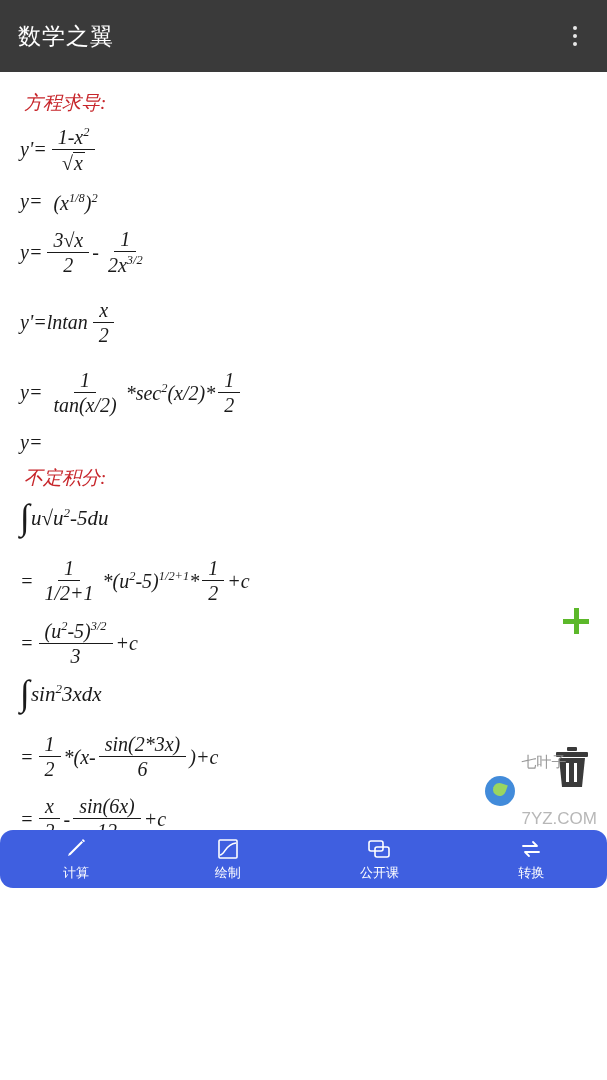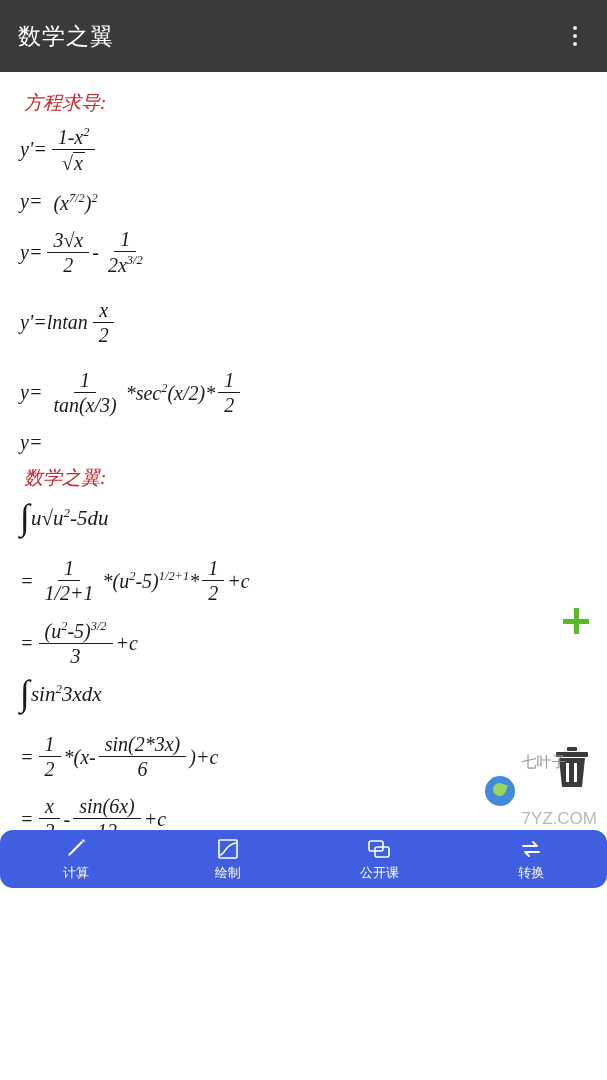--- a/index.html
+++ b/index.html
@@ -209,21 +209,21 @@
         <span class="num"><span>1-x</span><sup>2</sup></span>
         <span class="den"><span class="radical">√</span><span class="sqrt">x</span></span>
       </span>
     </div>
 
     <div class="spacer-sm"></div>
 
     <div class="eq">
       <span class="lead">y=</span>
       <span class="frac">
-        <span class="den"><span>(x</span><sup>7/2</sup><span>)</span><sup>2</sup></span>
+        <span class="den"><span>(x</span><sup>1/8</sup><span>)</span><sup>2</sup></span>
       </span>
     </div>
 
     <div class="spacer-sm"></div>
 
     <div class="eq">
       <span class="lead">y=</span>
       <span class="frac">
         <span class="num">3√x</span>
         <span class="den">2</span>
@@ -244,36 +244,36 @@
         <span class="den">2</span>
       </span>
     </div>
 
     <div class="spacer-md"></div>
 
     <div class="eq">
       <span class="lead">y=</span>
       <span class="frac">
         <span class="num">1</span>
-        <span class="den">tan(x/3)</span>
+        <span class="den">tan(x/2)</span>
       </span>
       <span><span>*sec</span><sup>2</sup><span>(x/2)*</span></span>
       <span class="frac">
         <span class="num">1</span>
         <span class="den">2</span>
       </span>
     </div>
 
     <div class="spacer-sm"></div>
 
     <div class="eq">
       <span class="lead">y=</span>
     </div>
 
-    <div class="section-label">数学之翼:</div>
+    <div class="section-label">不定积分:</div>
 
     <div class="eq int">
       <span class="intsym">∫</span>
       <span><span>u√u</span><sup>2</sup><span>-5du</span></span>
     </div>
 
     <div class="spacer-md"></div>
 
     <div class="eq">
       <span class="lead">=</span>

